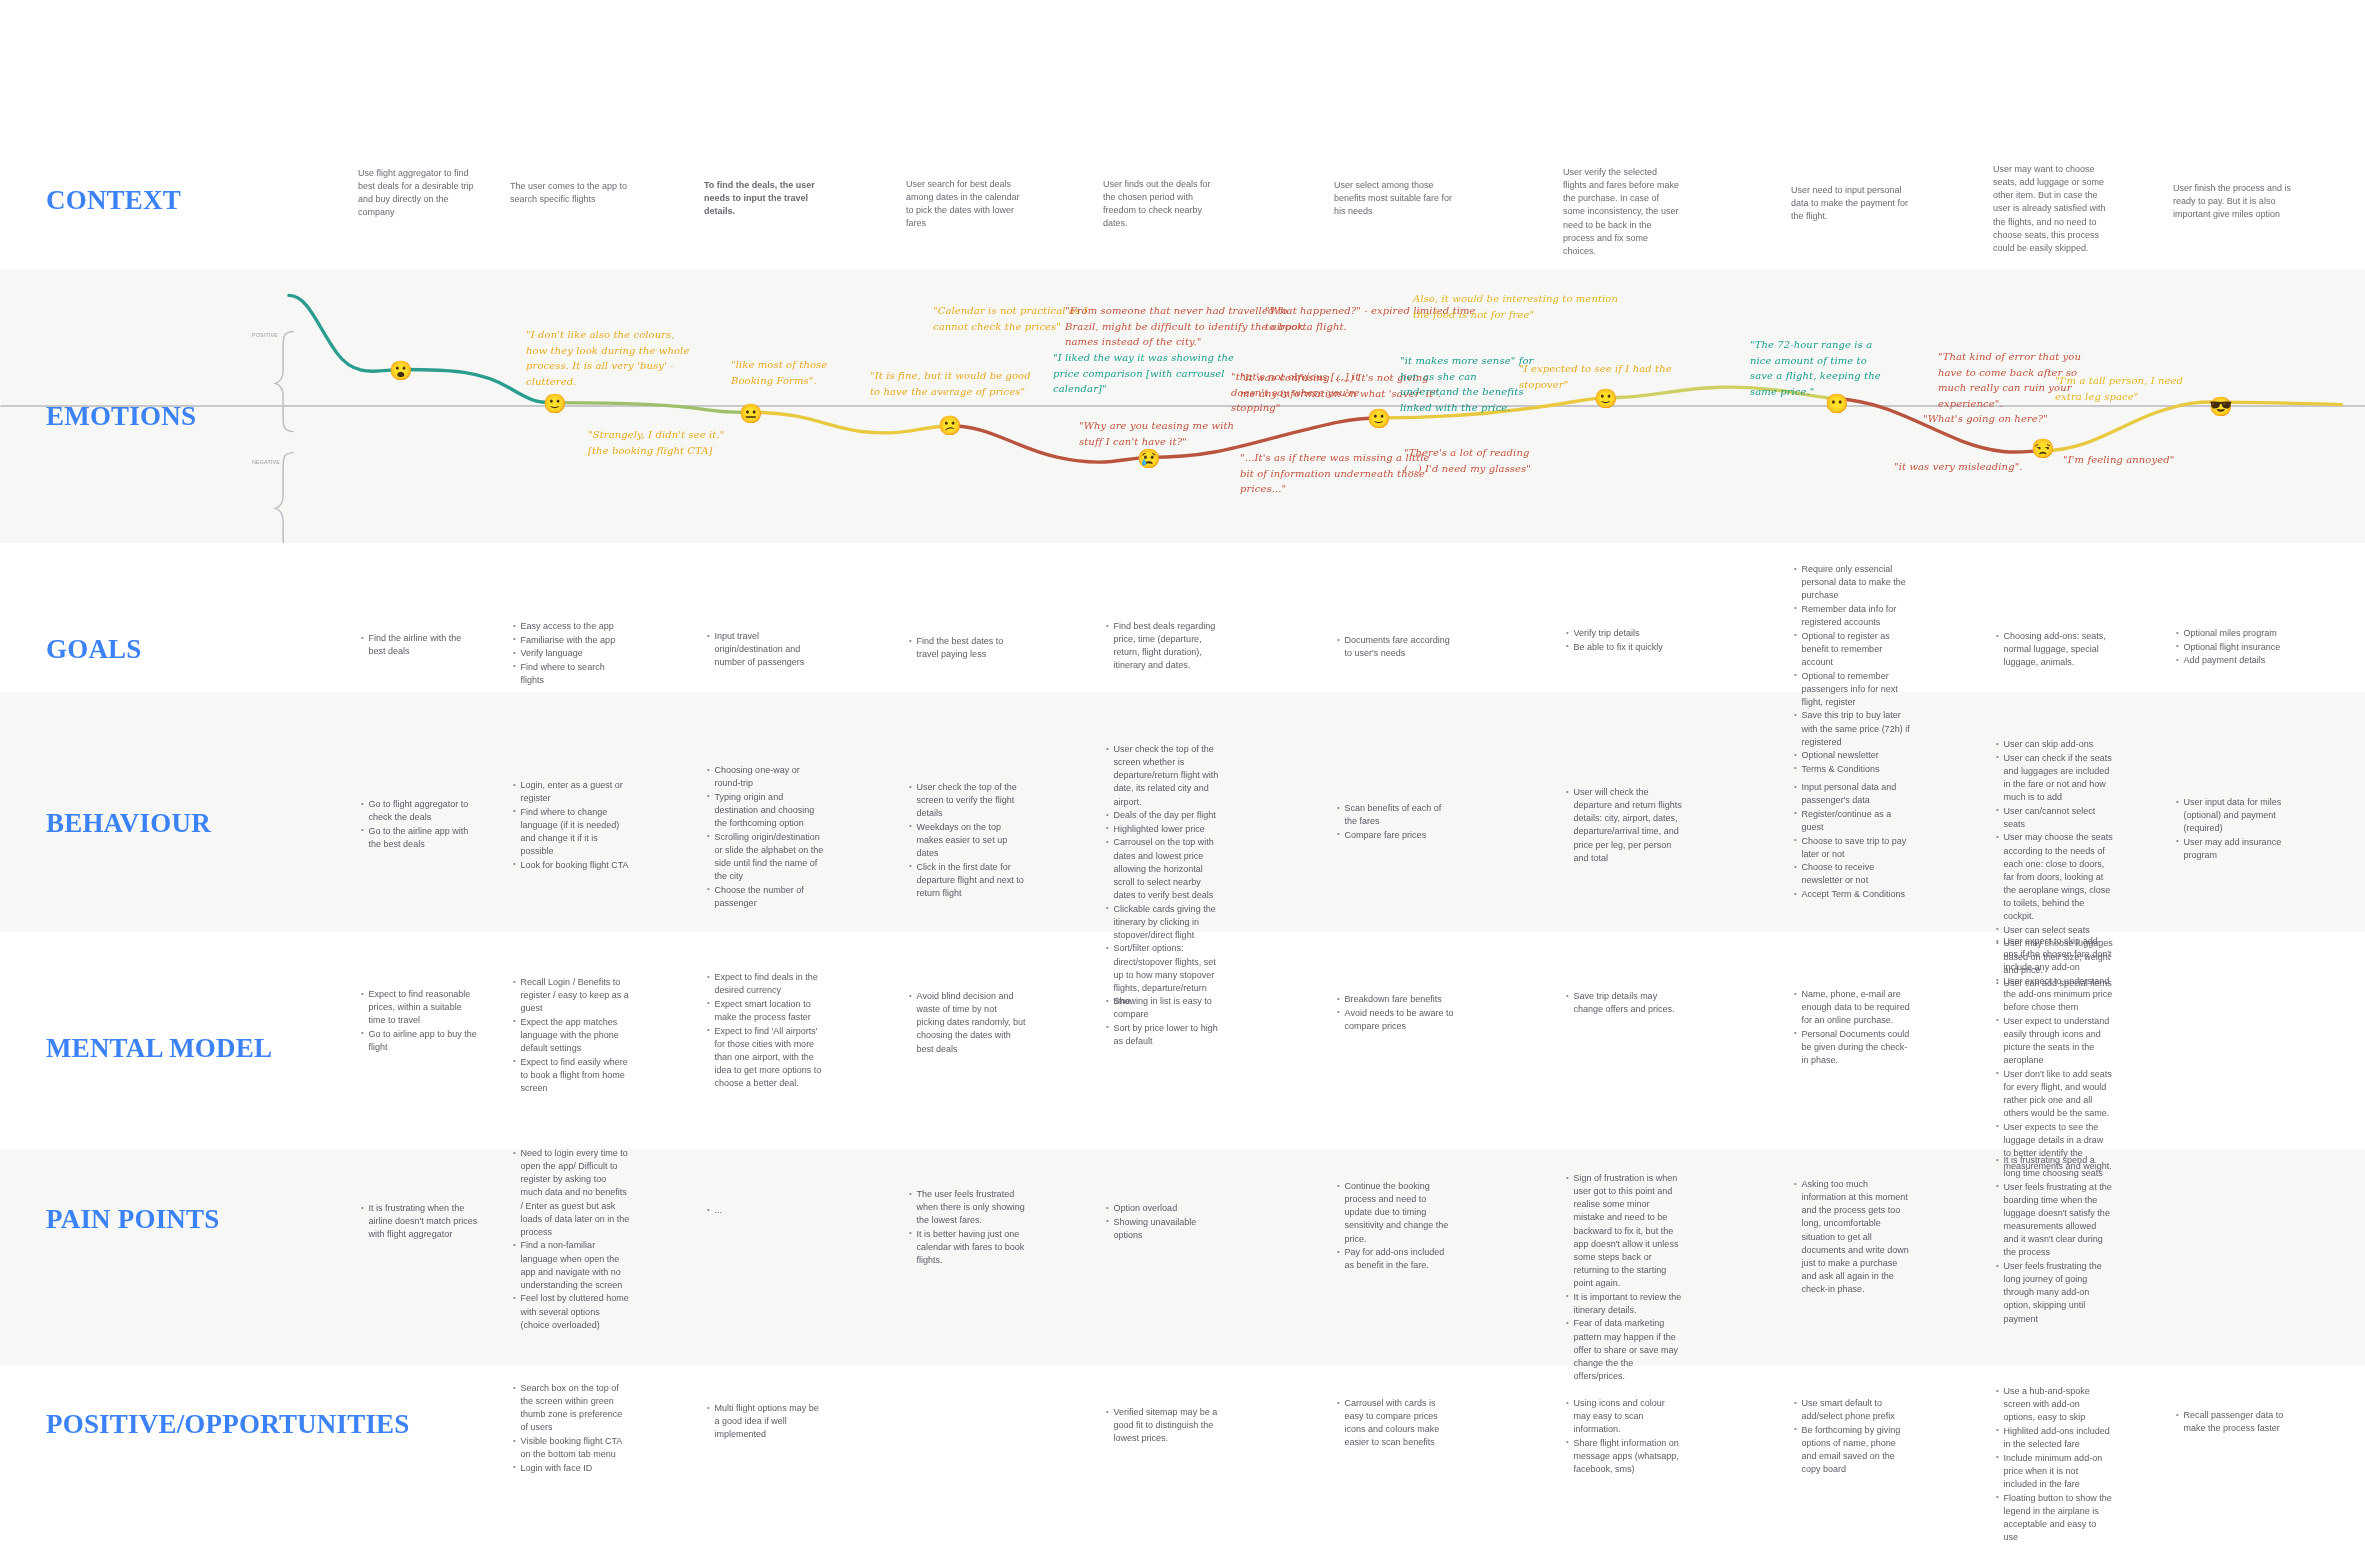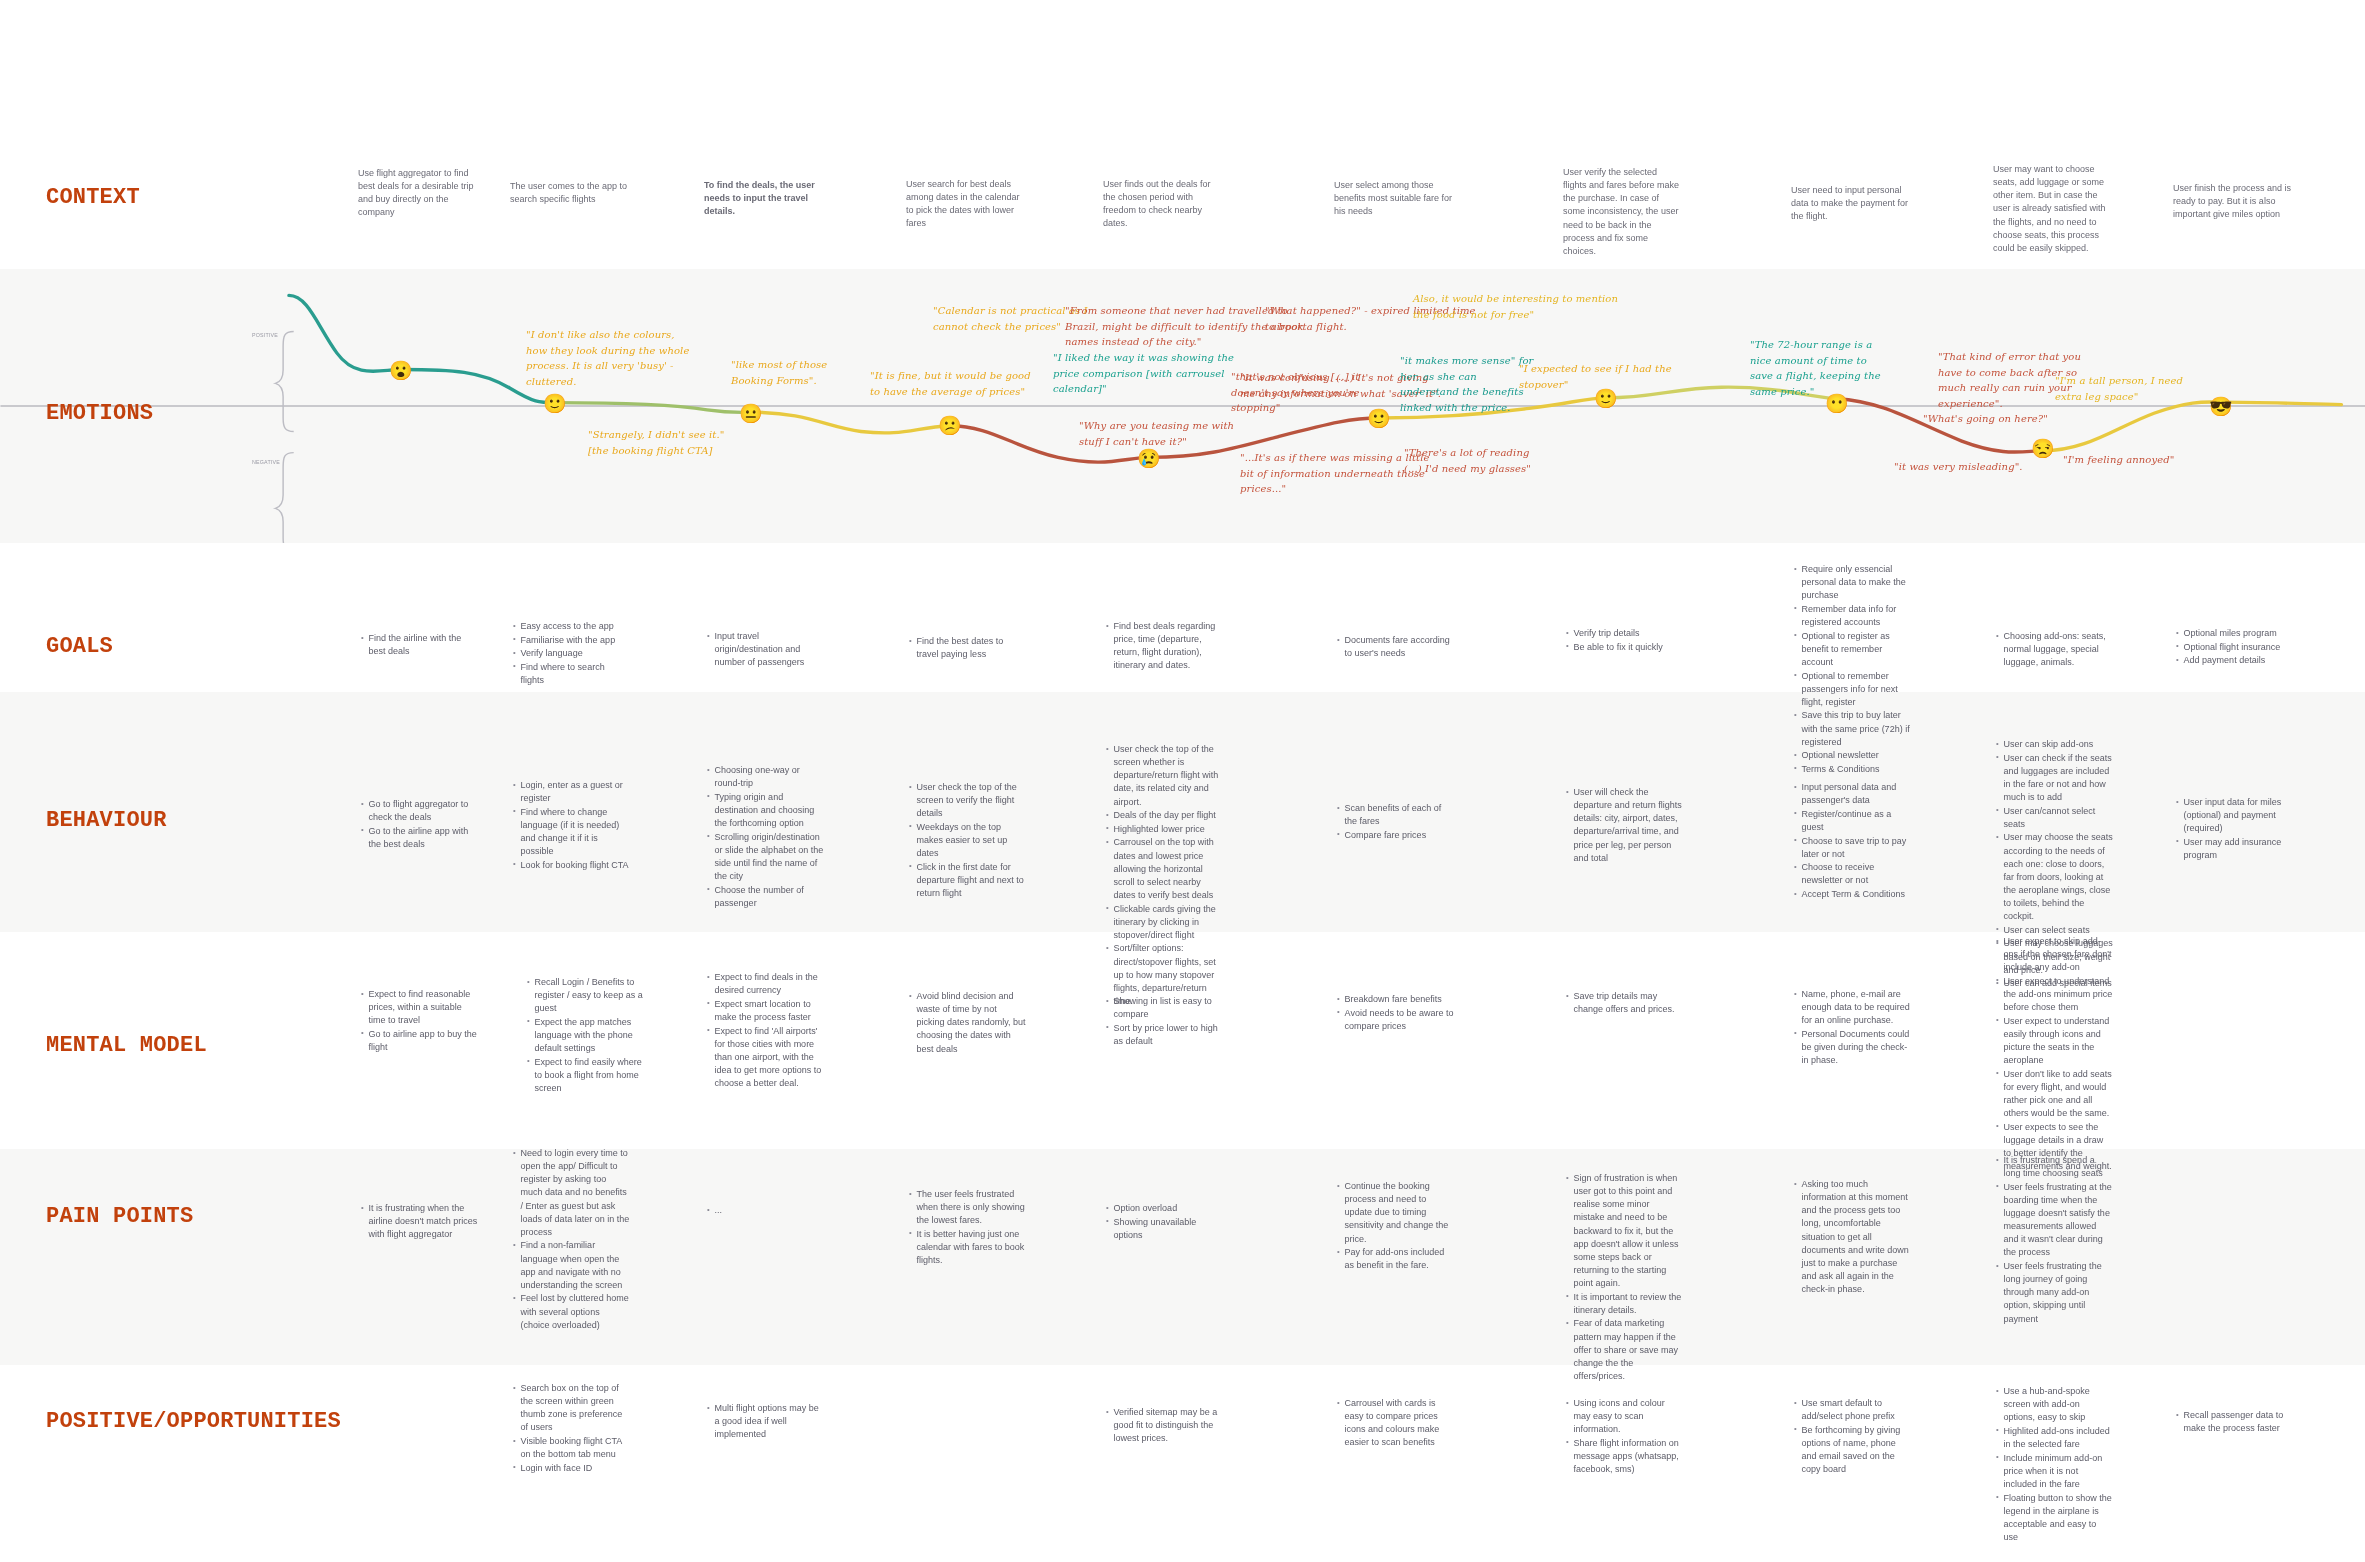--- a/index.html
+++ b/index.html
@@ -13,25 +13,25 @@
   }
 
   
   .band { position:absolute; left:0; width:2366px; }
   .band.shaded { background:#f7f7f6; }
   .band.white  { background:#ffffff; }
 
   .row-label {
     position:absolute;
     left:46px;
-    font-size:22px;
+    font-size:27px;
     font-weight:bold;
     letter-spacing:0.2px;
-    color:#c2410c;
-    font-family:Liberation Mono, monospace;
+    color:#3b82f6;
+    font-family:Liberation Serif, serif;
   }
 
   
   .stage-head {
     position:absolute;
     top:82px;
     font-size:20.7px;
     font-weight:bold;
     letter-spacing:0.6px;
     color:#16161a;
@@ -298,21 +298,21 @@
         <li>User input data for miles (optional) and payment (required)</li>
         <li>User may add insurance program</li>
       </ul>
     </div>
     <div class="cell" style="left: 358px; top: 988px;">
       <ul>
         <li>Expect to find reasonable prices, within a suitable time to travel</li>
         <li>Go to airline app to buy the flight</li>
       </ul>
     </div>
-    <div class="cell" style="left: 524px; top: 976px;">
+    <div class="cell" style="left: 510px; top: 976px;">
       <ul>
         <li>Recall Login / Benefits to register / easy to keep as a guest</li>
         <li>Expect the app matches language with the phone default settings</li>
         <li>Expect to find easily where to book a flight from home screen</li>
       </ul>
     </div>
     <div class="cell" style="left: 704px; top: 971px;">
       <ul>
         <li>Expect to find deals in the desired currency</li>
         <li>Expect smart location to make the process faster</li>

